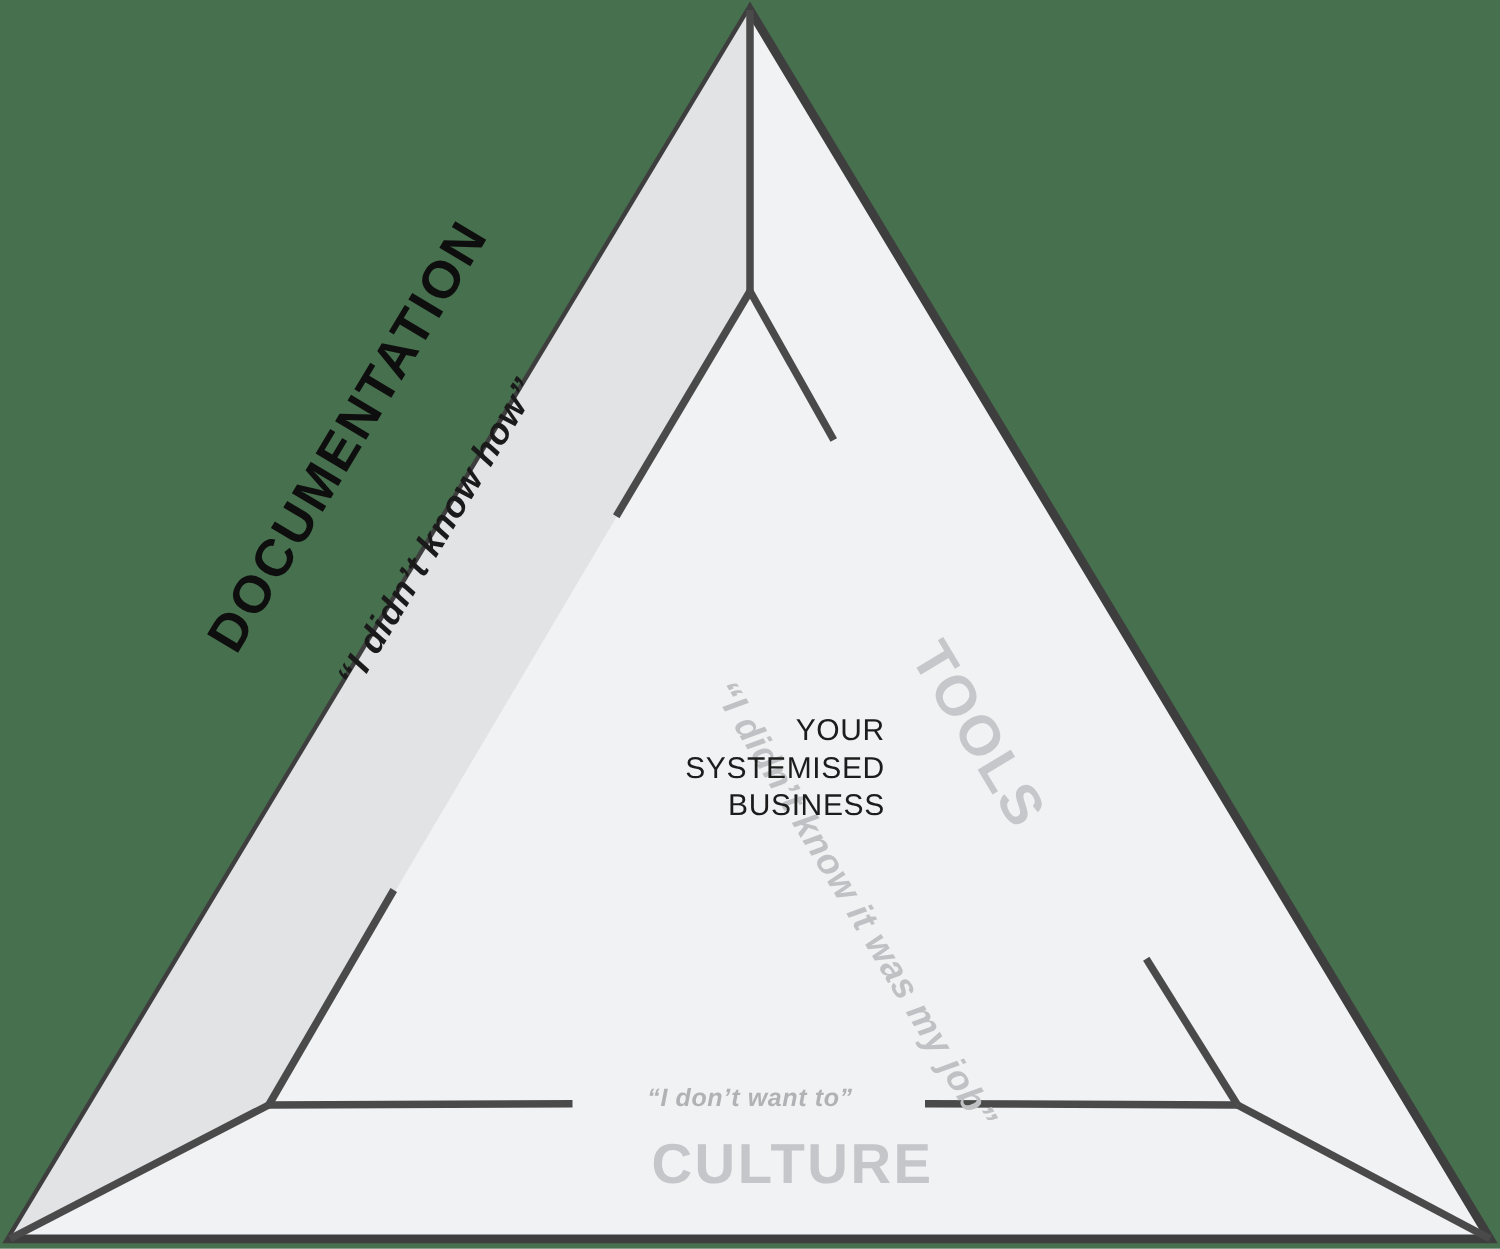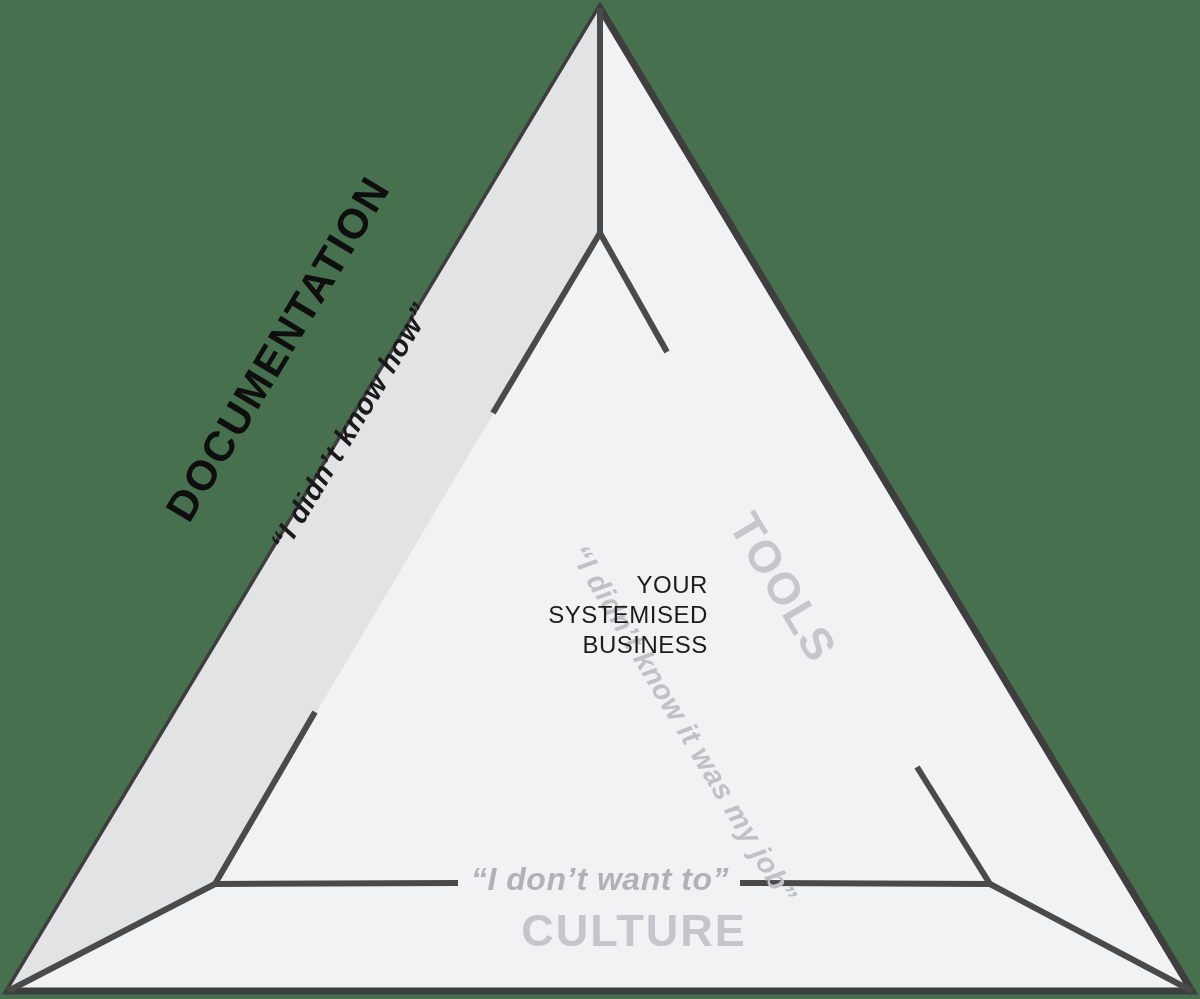--- a/index.html
+++ b/index.html
@@ -49,21 +49,21 @@
     font-weight: bold;
     font-style: italic;
     font-size: 29px;
     letter-spacing: 0.5px;
   }
   #doc-label   { left: 353px; top: 529px; transform: translate(-50%,-50%) rotate(-59deg); color: #0e0e0e; }
   #doc-quote   { left: 405px; top: 556px; transform: translate(-50%,-50%) rotate(-59deg); color: #1a1a1a; }
   #tools-label { left: 845px; top: 530px; transform: translate(-50%,-50%) rotate(59deg); font-size: 45px; color: #c6c7ca; }
   #tools-quote { left: 797px; top: 556px; transform: translate(-50%,-50%) rotate(59deg); color: #c0c1c4; }
   #culture-label { left: 634px; top: 931px; transform: translate(-50%,-50%); font-size: 45px; color: #c5c6c9; }
-  #culture-quote { left: 600px; top: 879px; transform: translate(-50%,-50%); font-size: 32px; color: #b1b2b5; font-style: italic; }
+  #culture-quote { left: 600px; top: 879px; transform: translate(-50%,-50%); font-size: 20px; color: #b1b2b5; font-style: italic; }
   #center-text {
     left: 628px; top: 615px;
     transform: translate(-50%,-50%);
     text-align: right;
     font-size: 24px;
     line-height: 30px;
     letter-spacing: 0.5px;
     color: #1c1c1c;
     font-weight: normal;
   }

